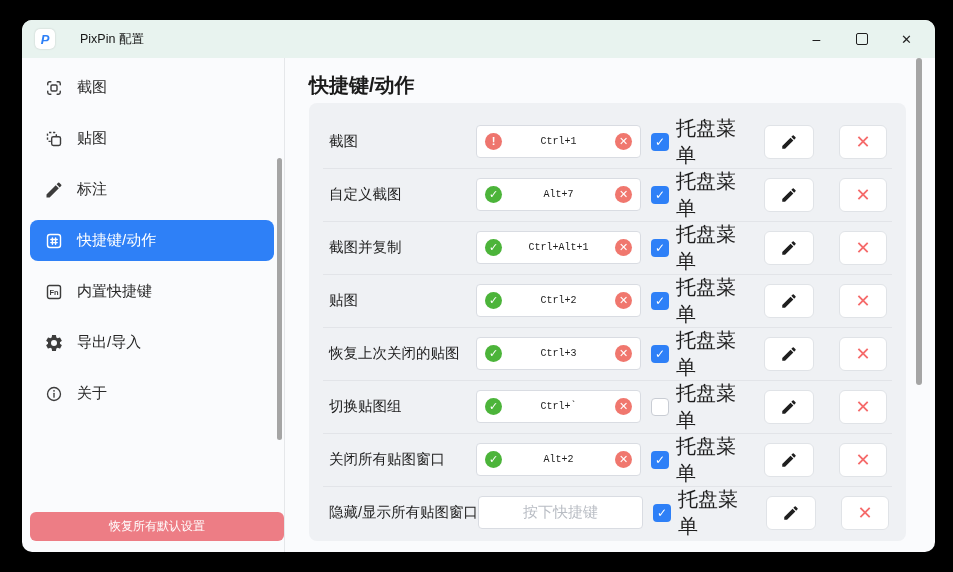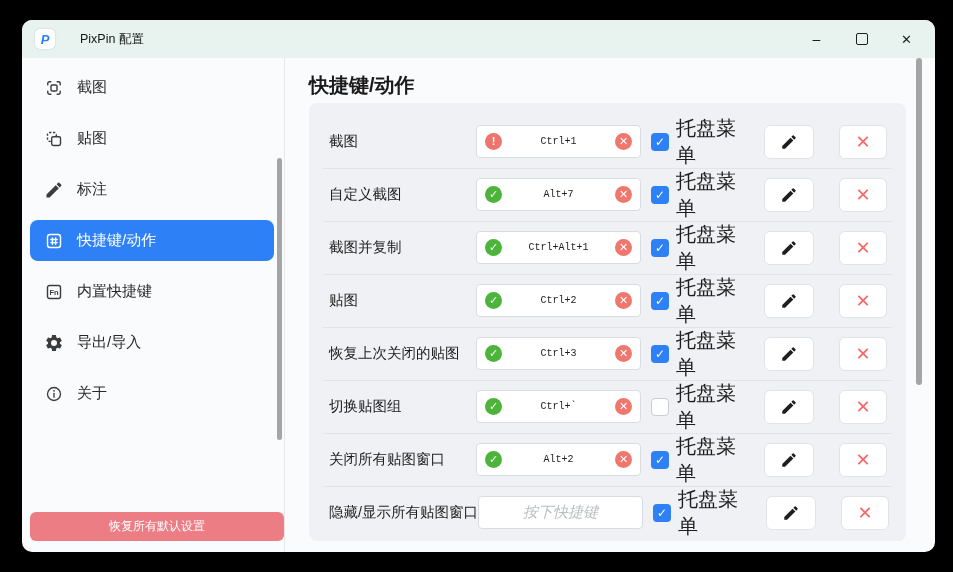--- a/index.html
+++ b/index.html
@@ -30,21 +30,21 @@
   
   .main{flex:1;position:relative;padding:13px 0 0 24px;box-sizing:border-box;}
   .page-title{font-size:20px;font-weight:700;color:#1b1b1b;line-height:29px;margin:0 0 3px 0;}
   .panel{width:597px;height:438px;background:var(--panel_bg,#eff1f4);border-radius:8px;padding-top:12px;box-sizing:border-box;overflow:hidden;}
   .hk-row{height:53px;display:flex;align-items:center;padding:0 19px 0 20px;position:relative;box-sizing:border-box;}
   .hk-row + .hk-row::before{content:'';position:absolute;top:0;left:14px;right:14px;height:1px;background:#e2e4e8;}
   .hk-label{flex:1;font-size:14.5px;color:#1e1e1e;white-space:nowrap;}
   .hk-input{width:165px;height:33px;flex:none;background:#fff;border:1px solid #d9dce2;border-radius:4px;position:relative;
             display:flex;align-items:center;justify-content:center;box-sizing:border-box;}
   .hk-value{font-size:10px;color:#1c1c1c;font-family:Liberation Mono, monospace;}
-  .hk-placeholder{font-size:15px;color:#b9bdc4;font-style:italic;}
+  .hk-placeholder{font-size:15px;color:#b9bdc4;}
   .circ{width:17px;height:17px;border-radius:50%;display:flex;align-items:center;justify-content:center;
         color:#fff;font-size:11px;font-weight:700;position:absolute;top:7px;line-height:1;}
   .circ.left{left:8px;}
   .circ.right{right:8px;}
   .circ.conflict{background:var(--error_red,#ee756e);}
   .circ.ok{background:var(--ok_green,#4cb43a);}
   .circ.clear{background:var(--clear_red,#f0776e);}
   .tray{display:flex;align-items:center;gap:7px;margin-left:10px;width:92px;flex:none;cursor:default;}
   .cbx{width:18px;height:18px;border-radius:4px;box-sizing:border-box;display:flex;align-items:center;justify-content:center;
        font-size:12px;color:#fff;line-height:1;flex:none;}

